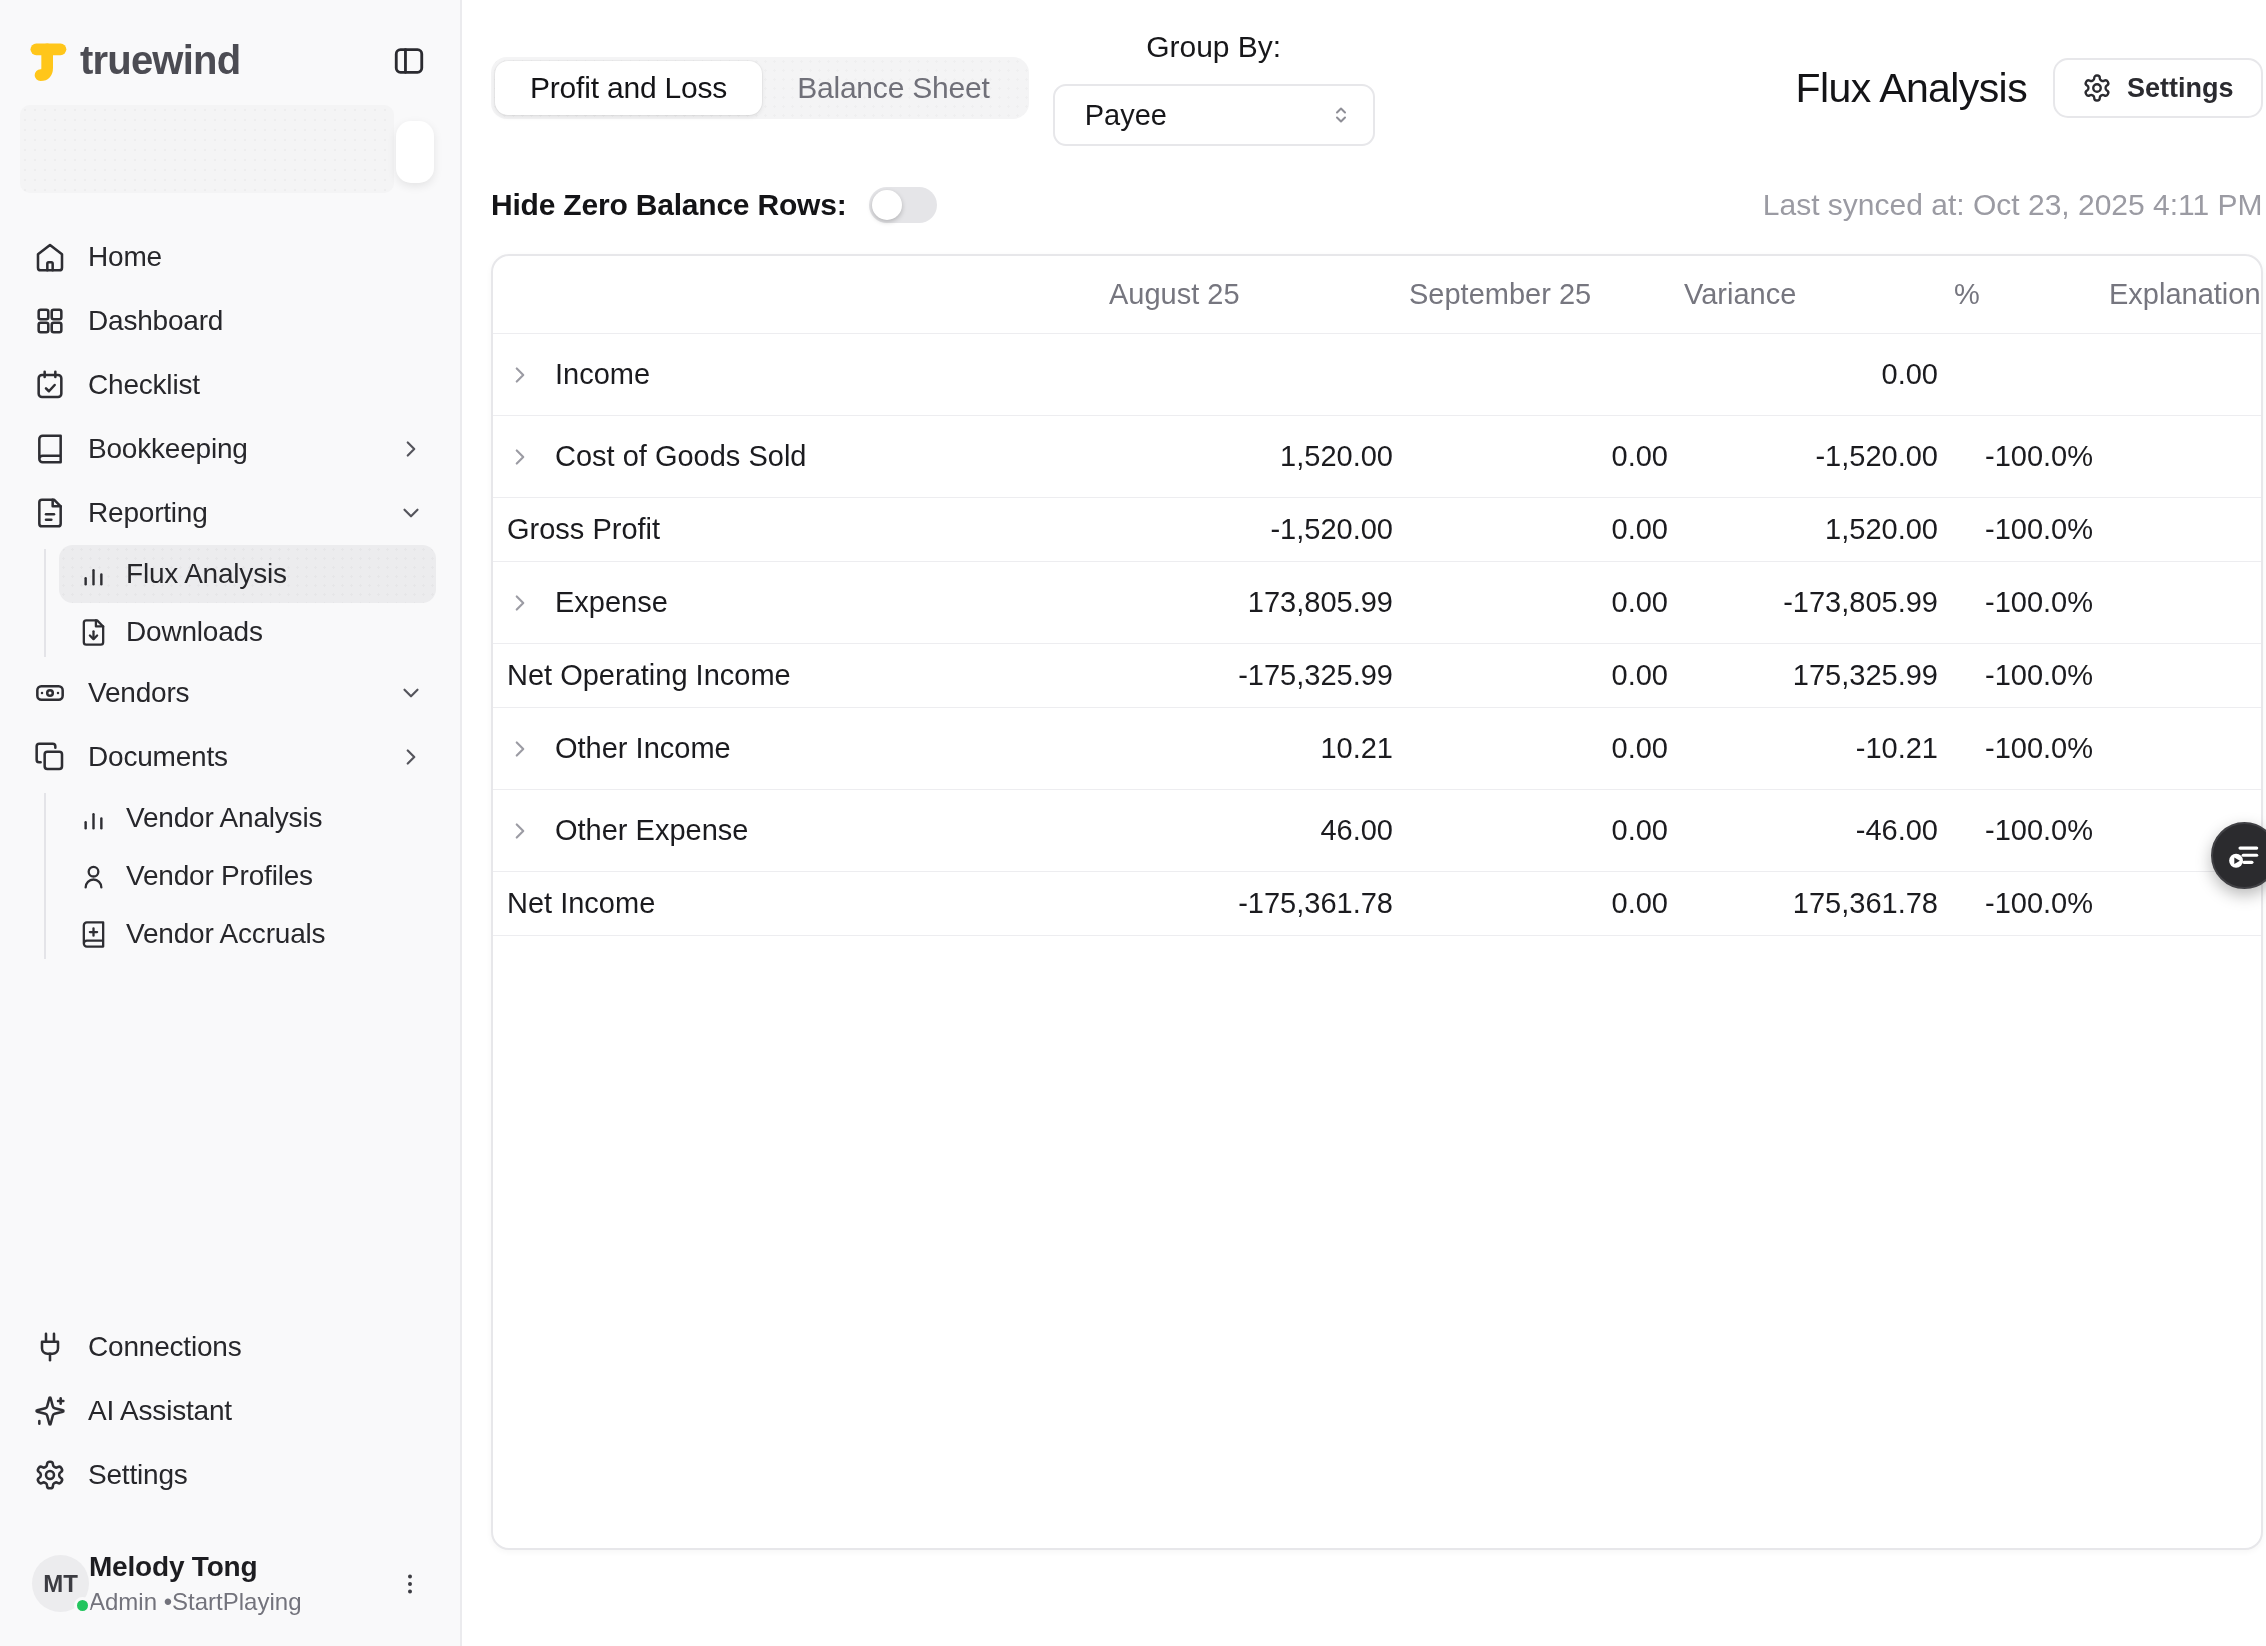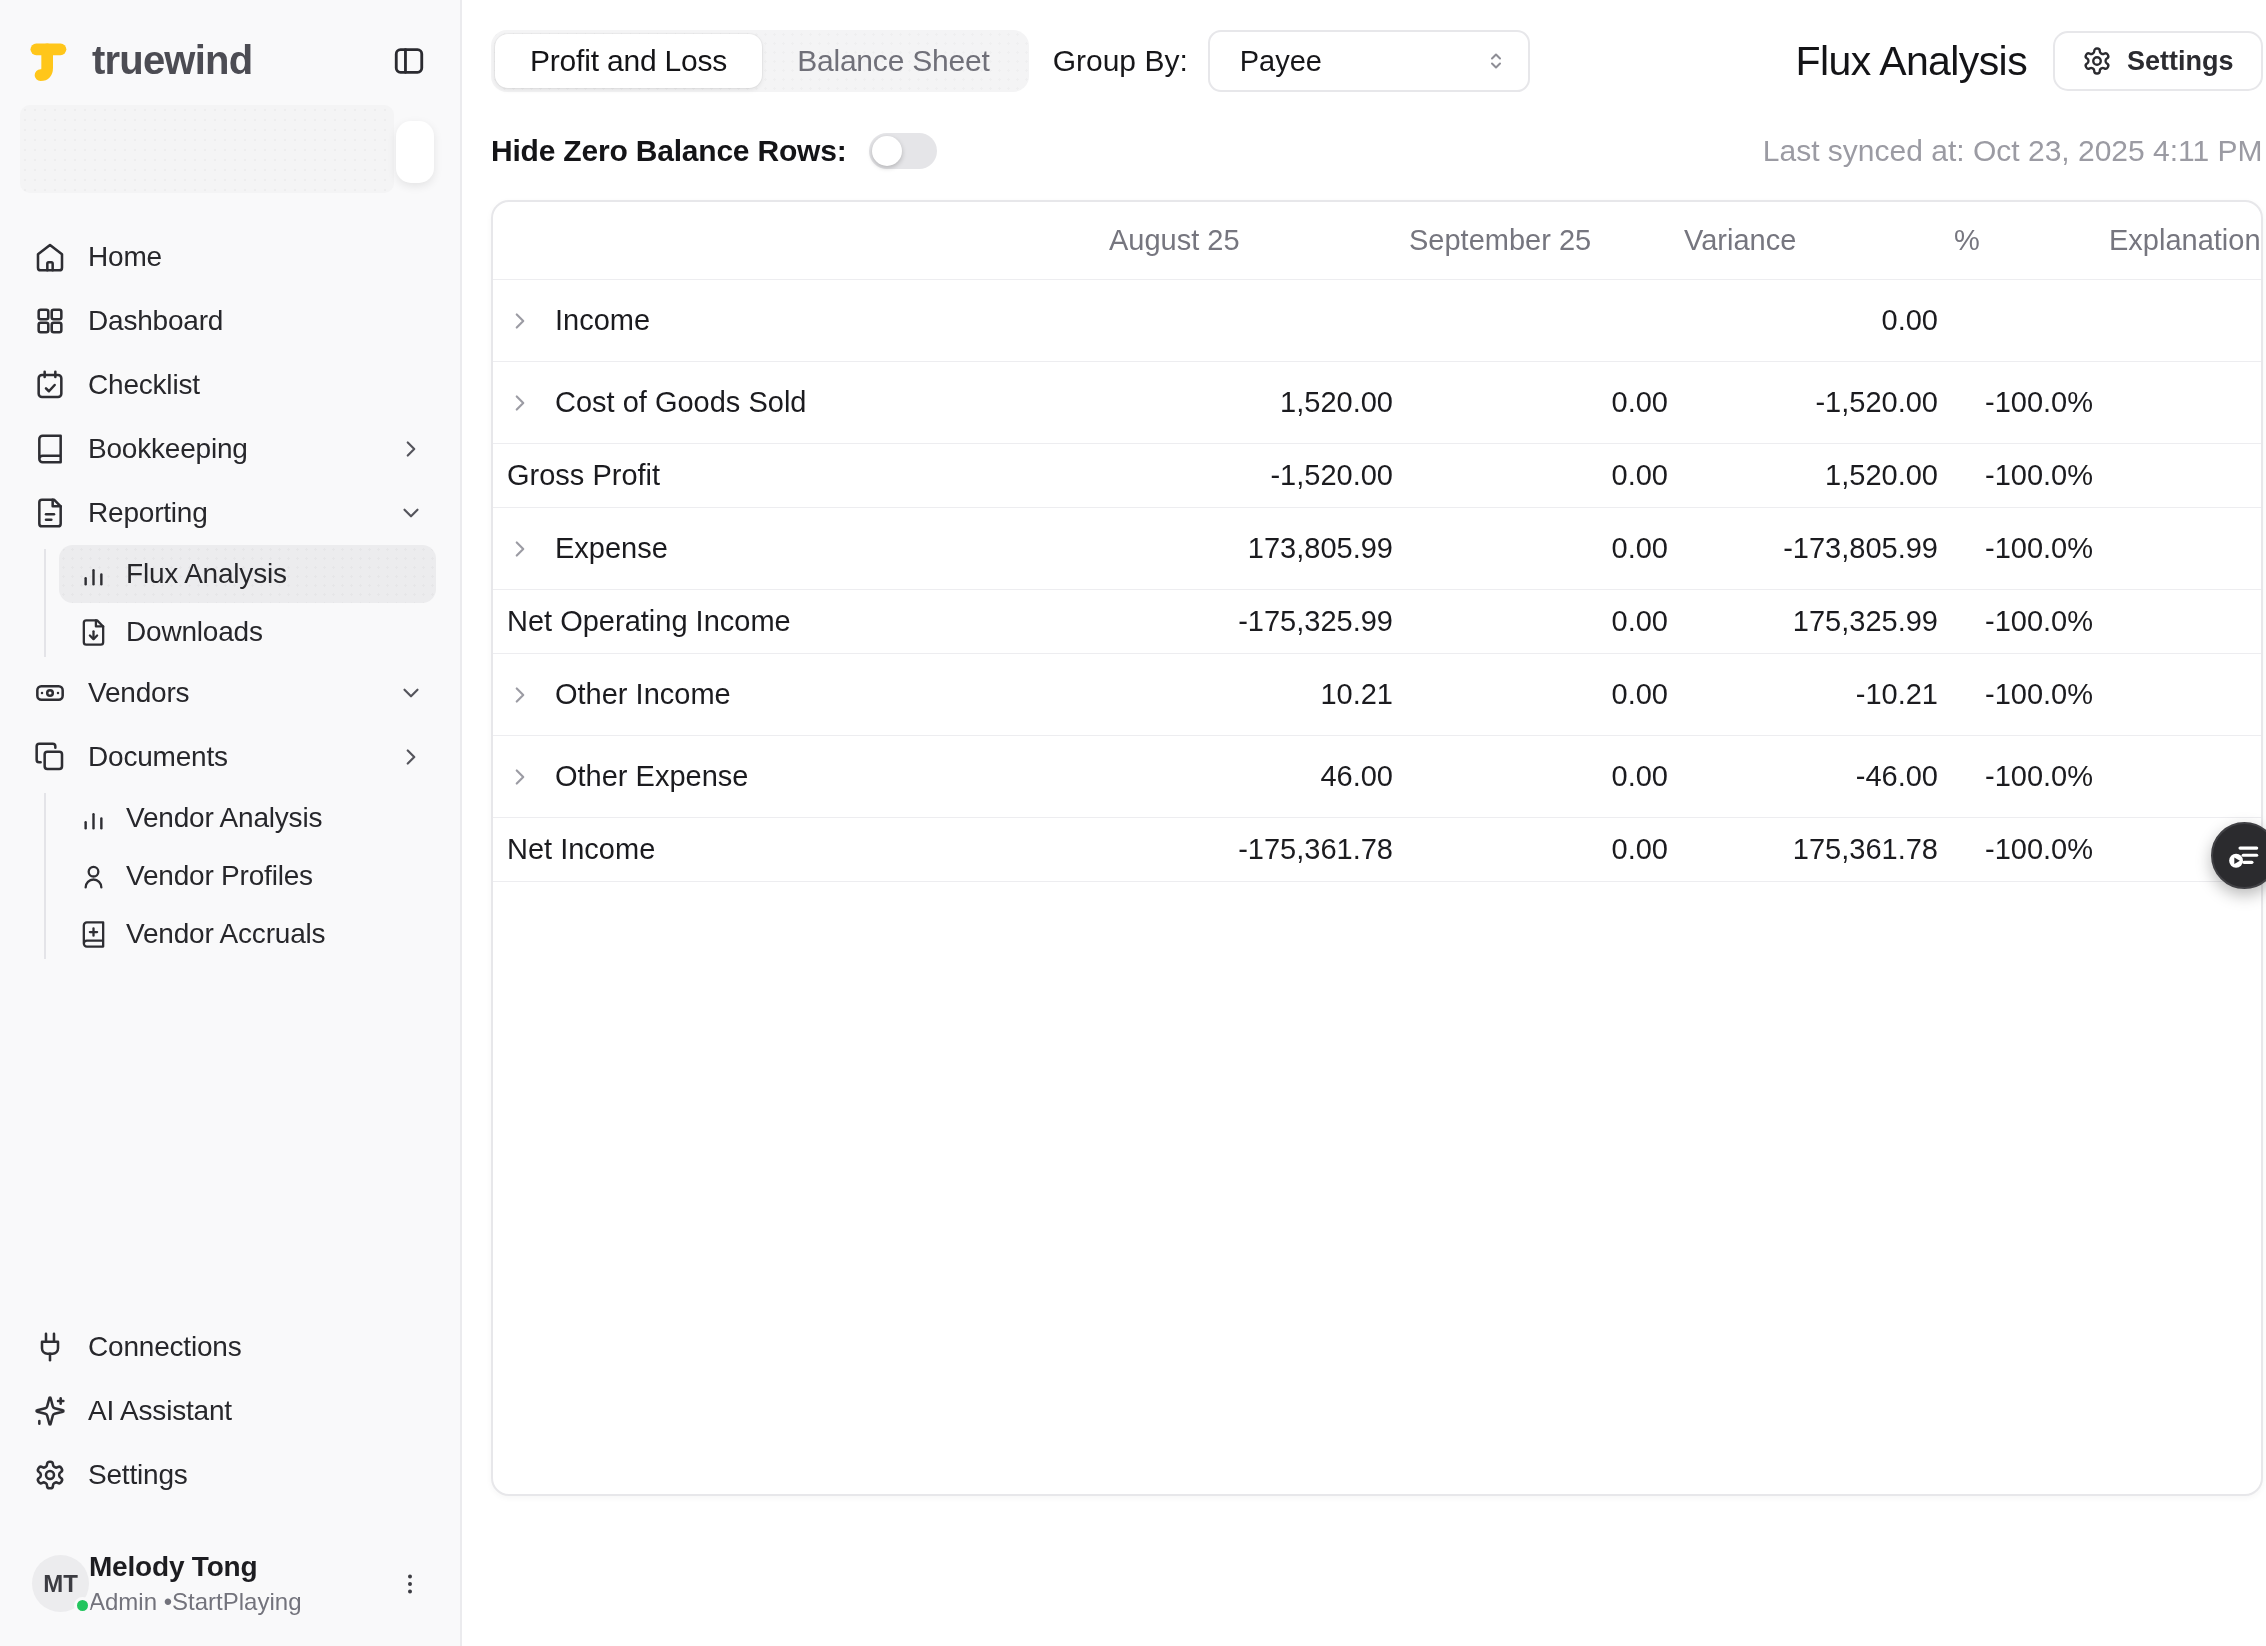--- a/index.html
+++ b/index.html
@@ -11,21 +11,21 @@
   svg { display: block; }
   .app { display: flex; width: 100%; height: 100%; }
 
   
   .sidebar {
     width: 462px; min-width: 462px; height: 100%;
     background: #f9f9fa; border-right: 2px solid #ebebee;
     display: flex; flex-direction: column;
   }
   .sb-header { display: flex; align-items: center; justify-content: space-between; padding: 38px 34px 0 28px; }
-  .logo { display: flex; align-items: center; gap: 24px; }
+  .logo { display: flex; align-items: center; gap: 12px; }
   .logo-text { font-size: 40px; font-weight: 700; color: #4c4c53; letter-spacing: -0.8px; }
   .panel-btn { background: none; border: none; cursor: pointer; color: #2b2b30; }
 
   .sb-skeleton { position: relative; margin: 22px 20px 0 20px; height: 88px; }
   .skel-block {
     position: absolute; left: 0; top: 0; width: 374px; height: 88px; border-radius: 10px;
     background-color: #f4f4f5;
     background-image: radial-gradient(rgba(0,0,0,0.028) 1.4px, transparent 1.4px);
     background-size: 10px 10px;
   }
@@ -88,21 +88,21 @@
   }
   .tab {
     display: flex; align-items: center; height: 54px; padding: 0 35px;
     font-size: 30px; color: #707079; border-radius: 13px; cursor: pointer; letter-spacing: -0.2px;
   }
   .tab.active {
     background: #ffffff; color: #141417; font-weight: 500;
     box-shadow: 0 2px 5px rgba(0,0,0,0.08), 0 0 0 1px rgba(0,0,0,0.03);
   }
 
-  .groupby { display: flex; align-items: center; margin-left: 24px; gap: 20px; }
+  .groupby { display: flex; align-items: center; margin-left: 24px; gap: 20px; flex-direction: column; }
   .gb-label { font-size: 30px; font-weight: 500; color: #17171a; }
   .gb-select {
     width: 322px; height: 62px; background: #fff; border: 2px solid #e7e7ea;
     border-radius: 13px; display: flex; align-items: center;
     padding: 0 20px 0 30px; font-size: 29px; color: #17171a; cursor: pointer;
   }
   .gb-select .updown { margin-left: auto; color: #8e8e96; }
 
   .titlebar { margin-left: auto; display: flex; align-items: center; gap: 26px; }
   .page-title { font-size: 41px; font-weight: 500; color: #141417; letter-spacing: -0.6px; }

